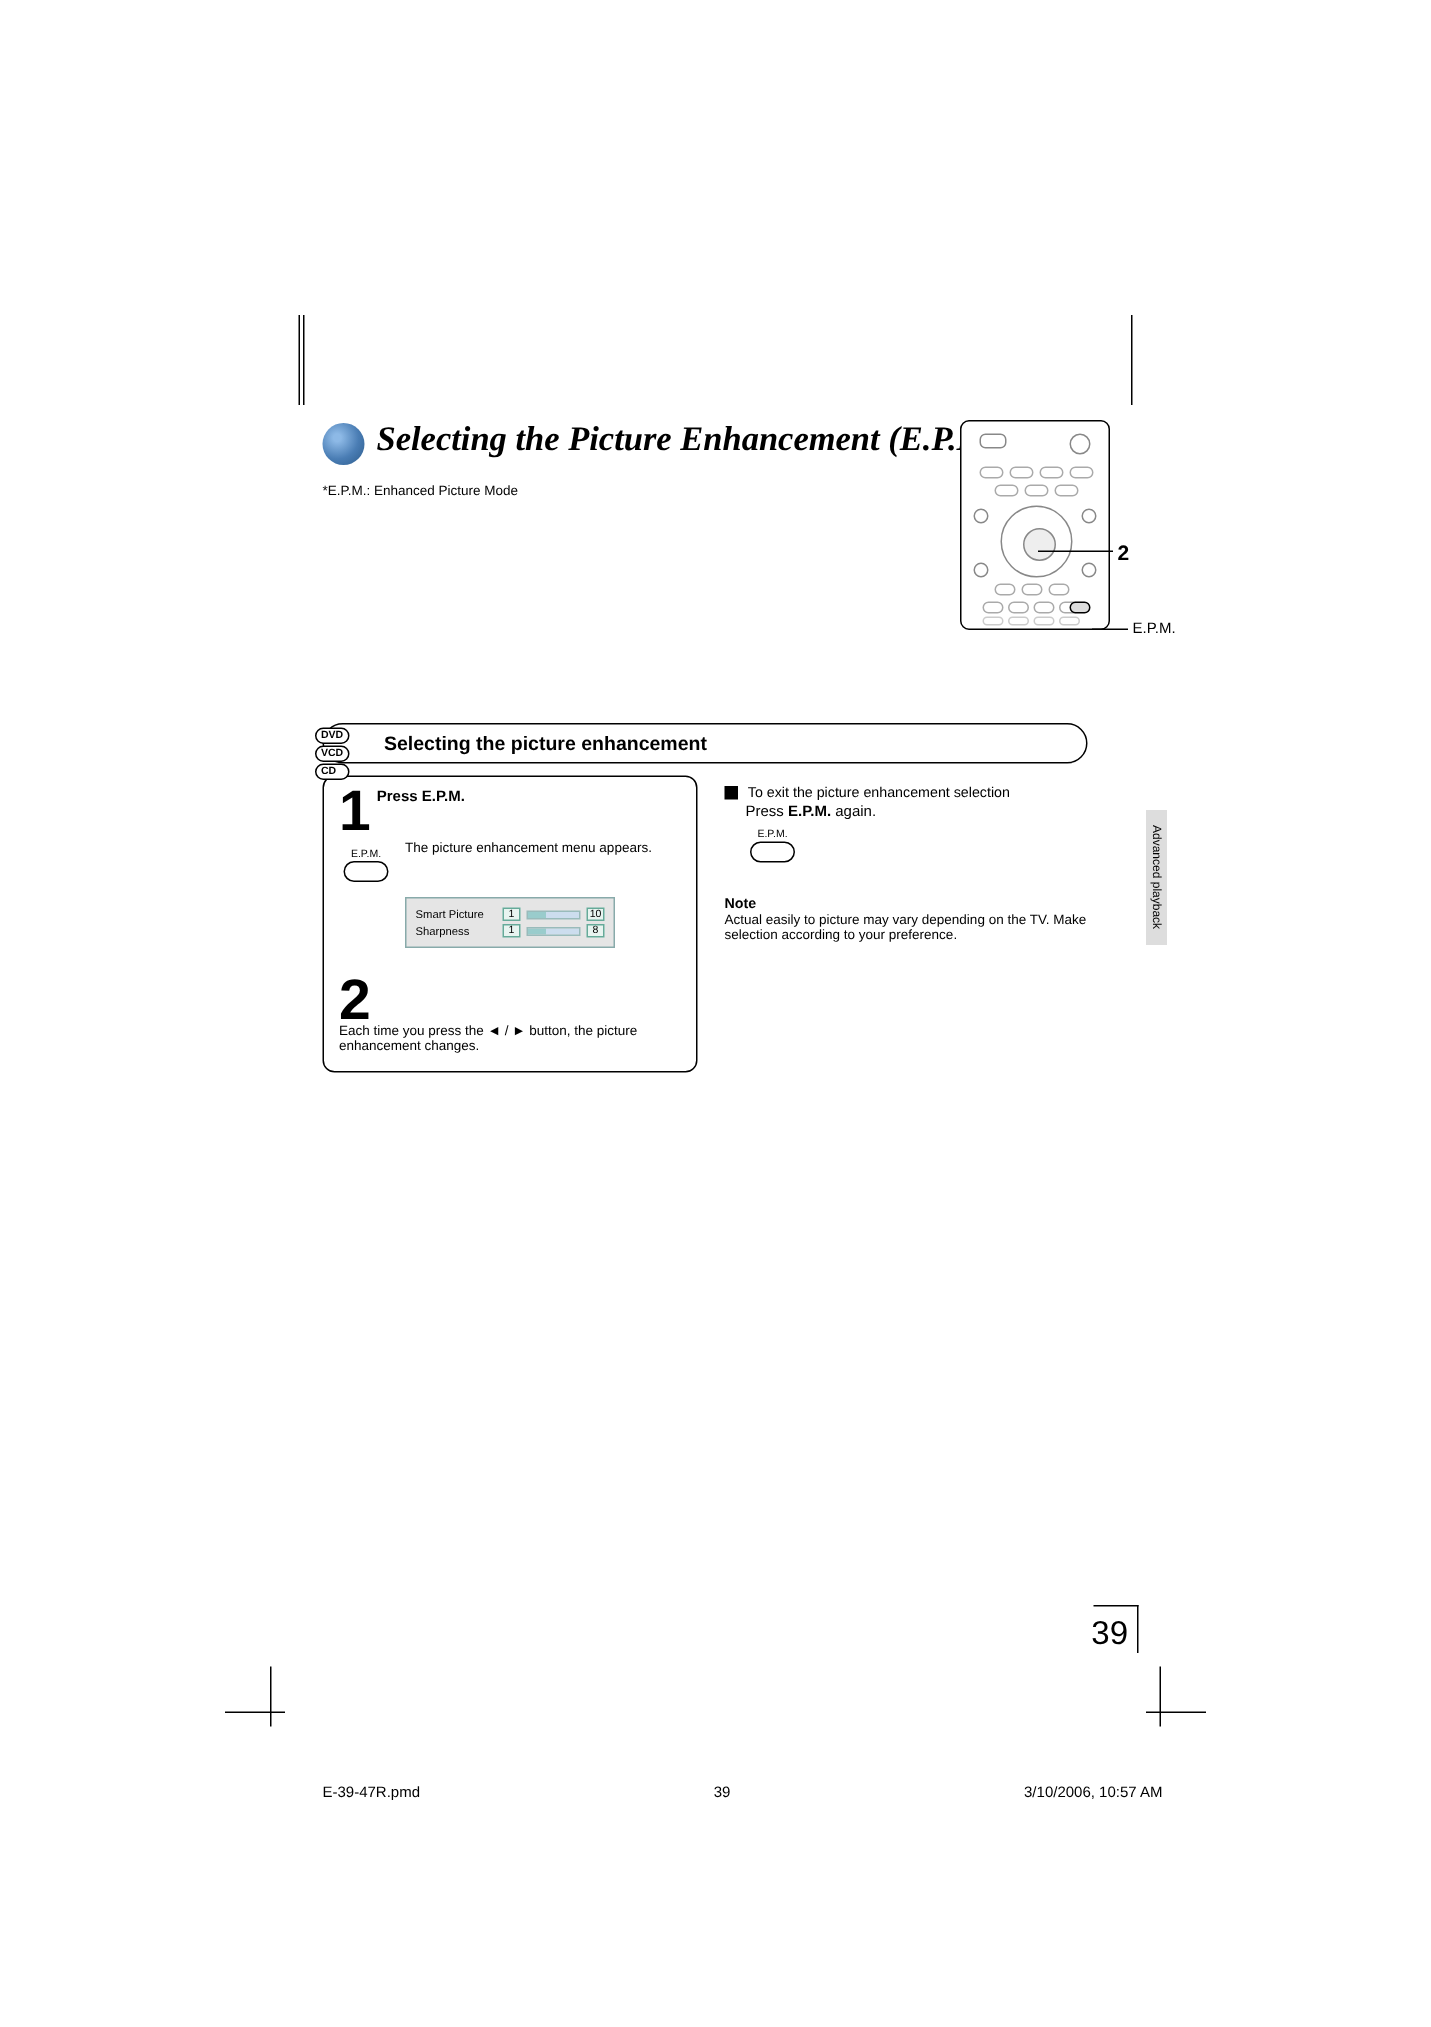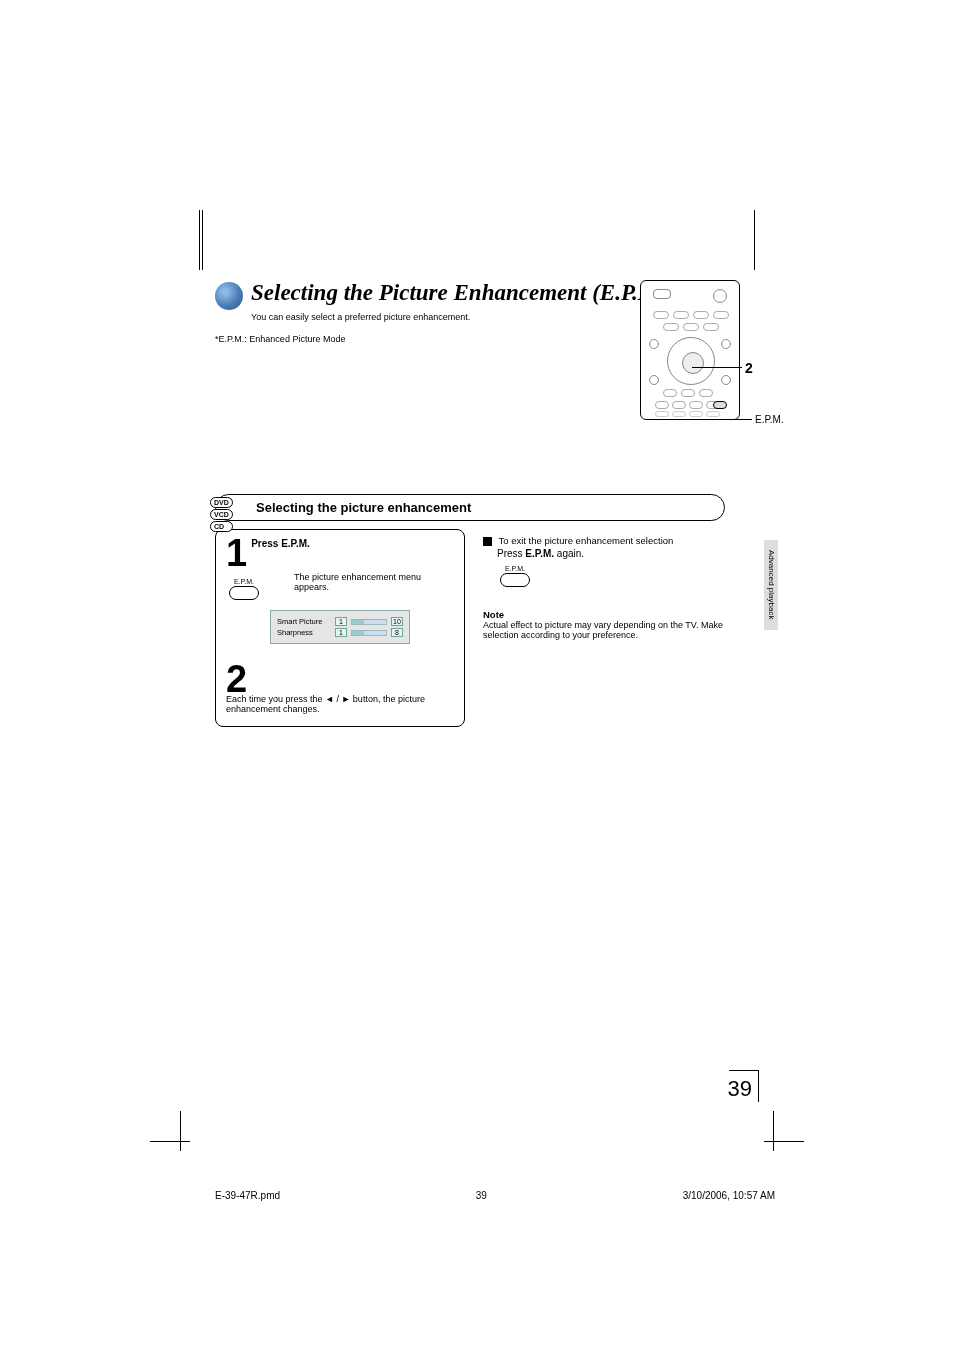--- a/index.html
+++ b/index.html
@@ -174,21 +174,20 @@
 <div class="crop-br"></div>
 
 <div class="page">
 
   <div class="title-row">
     <div class="title-bullet"></div>
     <div>
       <div class="title-text">Selecting the Picture Enhancement (E.P.M.*)</div>
     </div>
   </div>
-  <div class="subtitle">You can easily select a preferred picture enhancement.</div>
   <div class="epm-note">*E.P.M.: Enhanced Picture Mode</div>
 
   <div class="section-bar">
     <div class="disc-icons">
       <span>DVD</span>
       <span>VCD</span>
       <span>CD</span>
     </div>
     <span>Selecting the picture enhancement</span>
   </div>
@@ -196,21 +195,21 @@
   <div class="cols">
     <div class="col-left">
       <div>
         <span class="big-num">1</span>
         <div class="step-head">Press E.P.M.</div>
         <div class="step1-body">
           <div class="epm-button">
             <div class="lbl">E.P.M.</div>
             <div class="shape"></div>
           </div>
-          <div style="flex:1; padding-top:4px;margin-left:24px;">The picture enhancement menu appears.</div>
+          <div style="flex:1; padding-top:4px;">The picture enhancement menu appears.</div>
         </div>
         <div class="menu-box">
           <div class="menu-row">
             <span class="lab">Smart Picture</span>
             <span class="nbox">1</span>
             <span class="bar"></span>
             <span class="nbox">10</span>
           </div>
           <div class="menu-row">
             <span class="lab">Sharpness</span>
@@ -233,21 +232,21 @@
         <span class="heading">To exit the picture enhancement selection</span>
         <div class="sub">
           Press <b>E.P.M.</b> again.
         </div>
         <div class="epm-button" style="margin-left:14px; margin-top:6px;">
           <div class="lbl">E.P.M.</div>
           <div class="shape"></div>
         </div>
       </div>
       <div class="note-h">Note</div>
-      <div class="note-b">Actual effect to picture may vary depending on the TV. Make selection according to your preference.</div>
+      <div class="note-b">Actual easily to picture may vary depending on the TV. Make selection according to your preference.</div>
     </div>
   </div>
 </div>
 
 <div class="remote">
   <div class="top-btn"></div>
   <div class="top-btn2"></div>
   <div class="row4">
       <span></span>
       <span></span>

